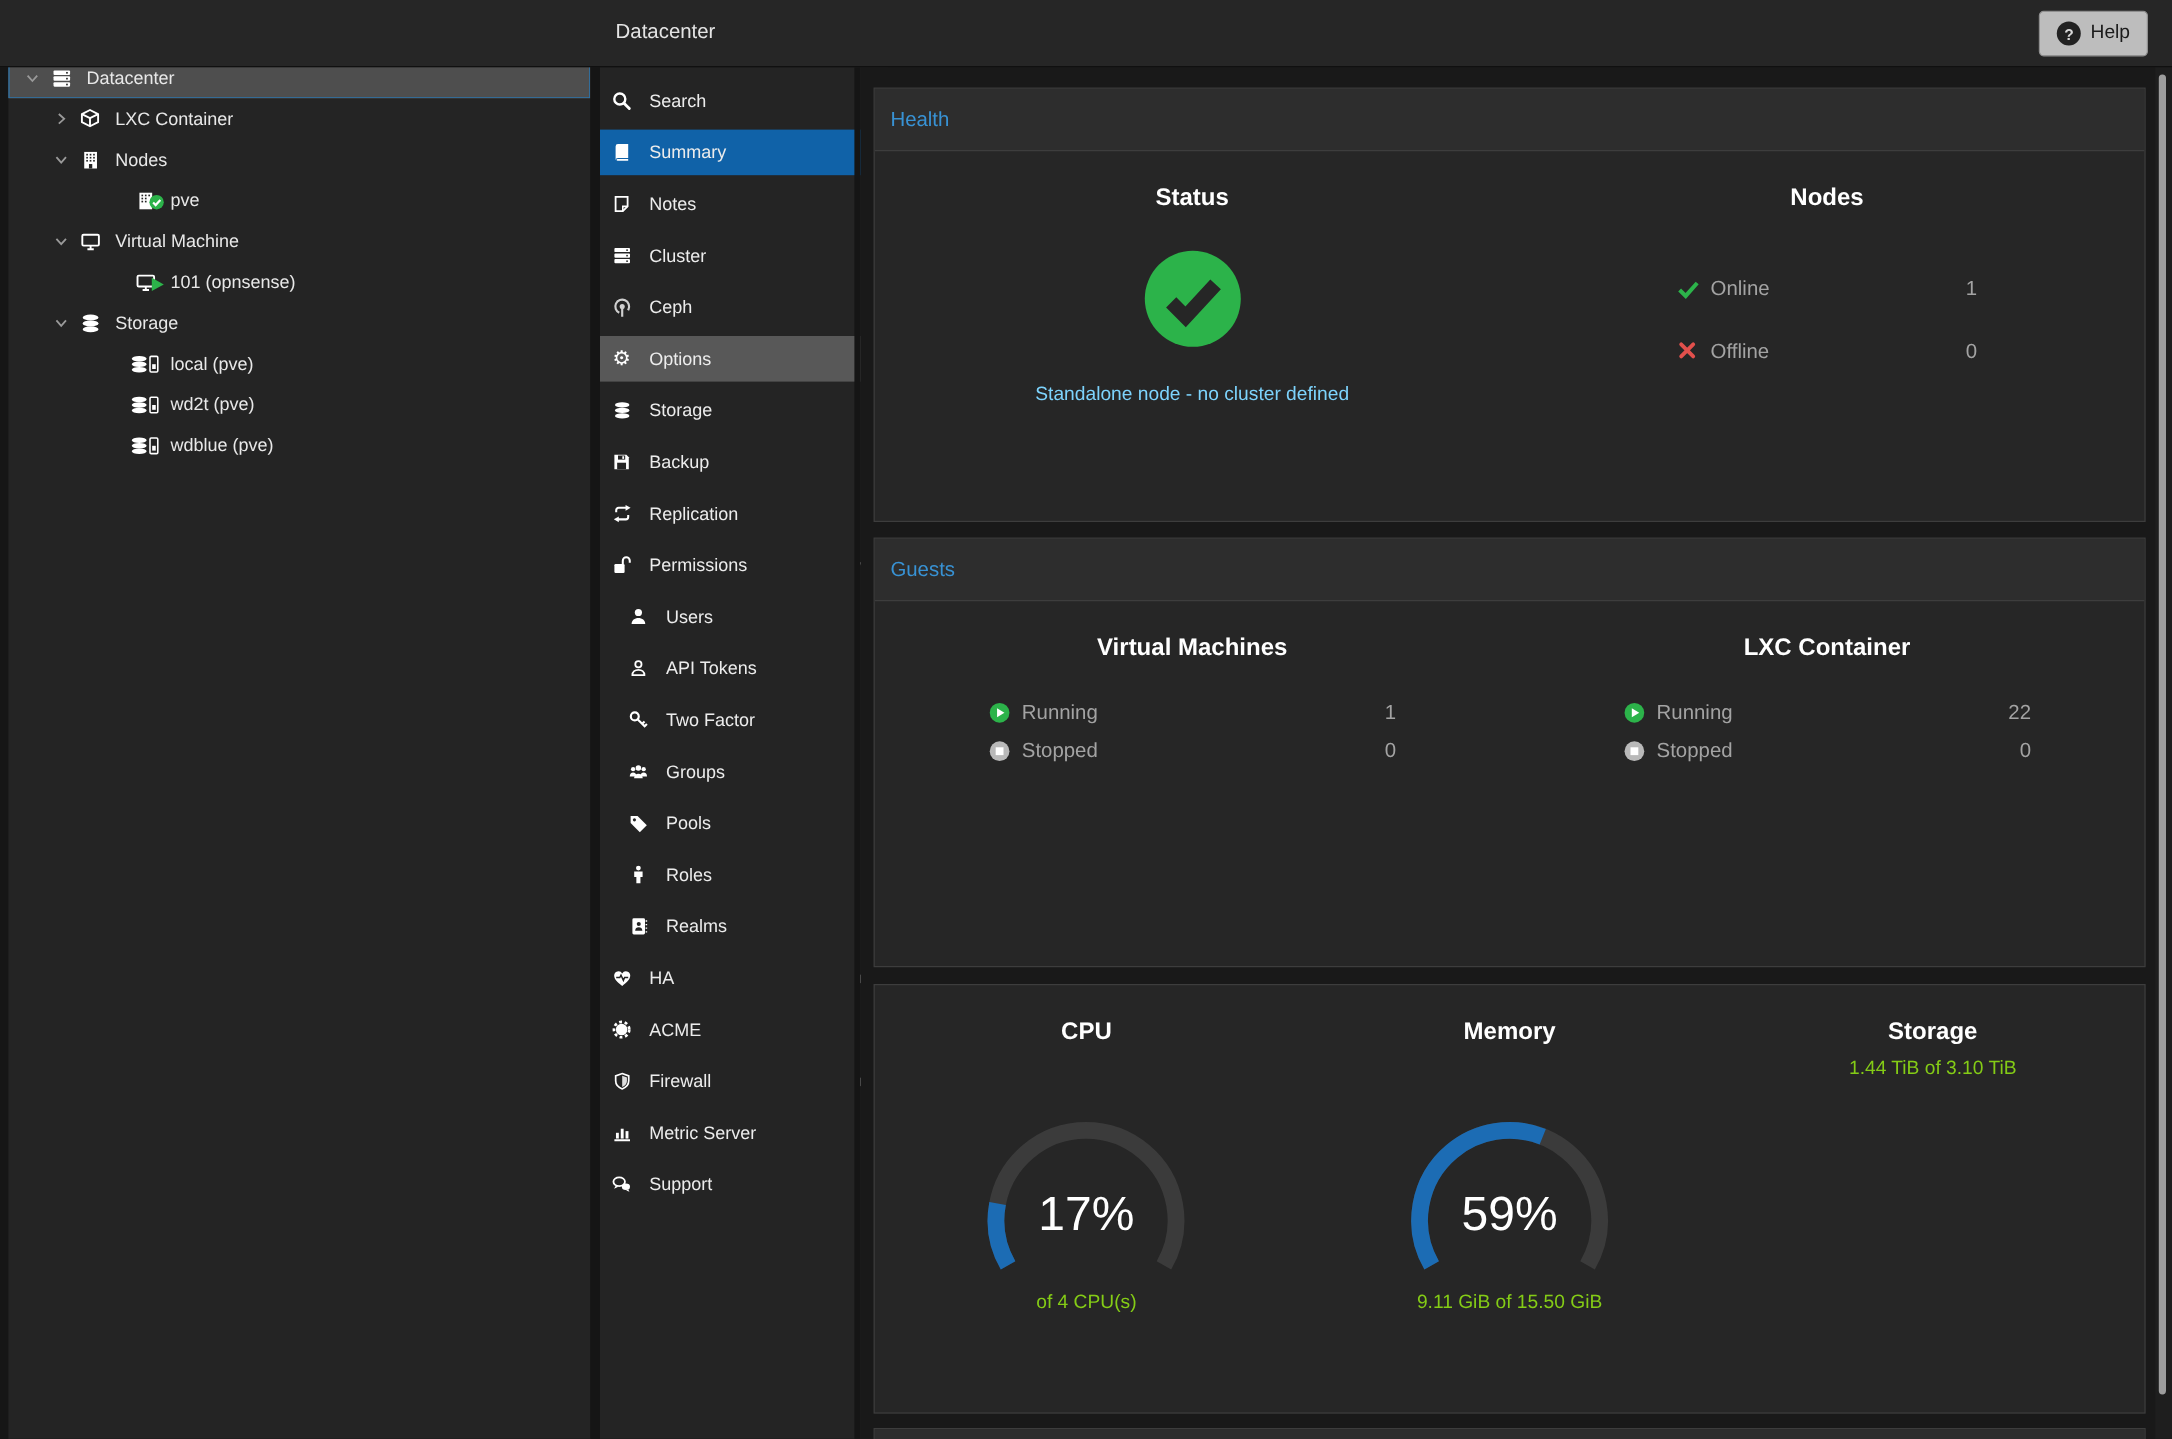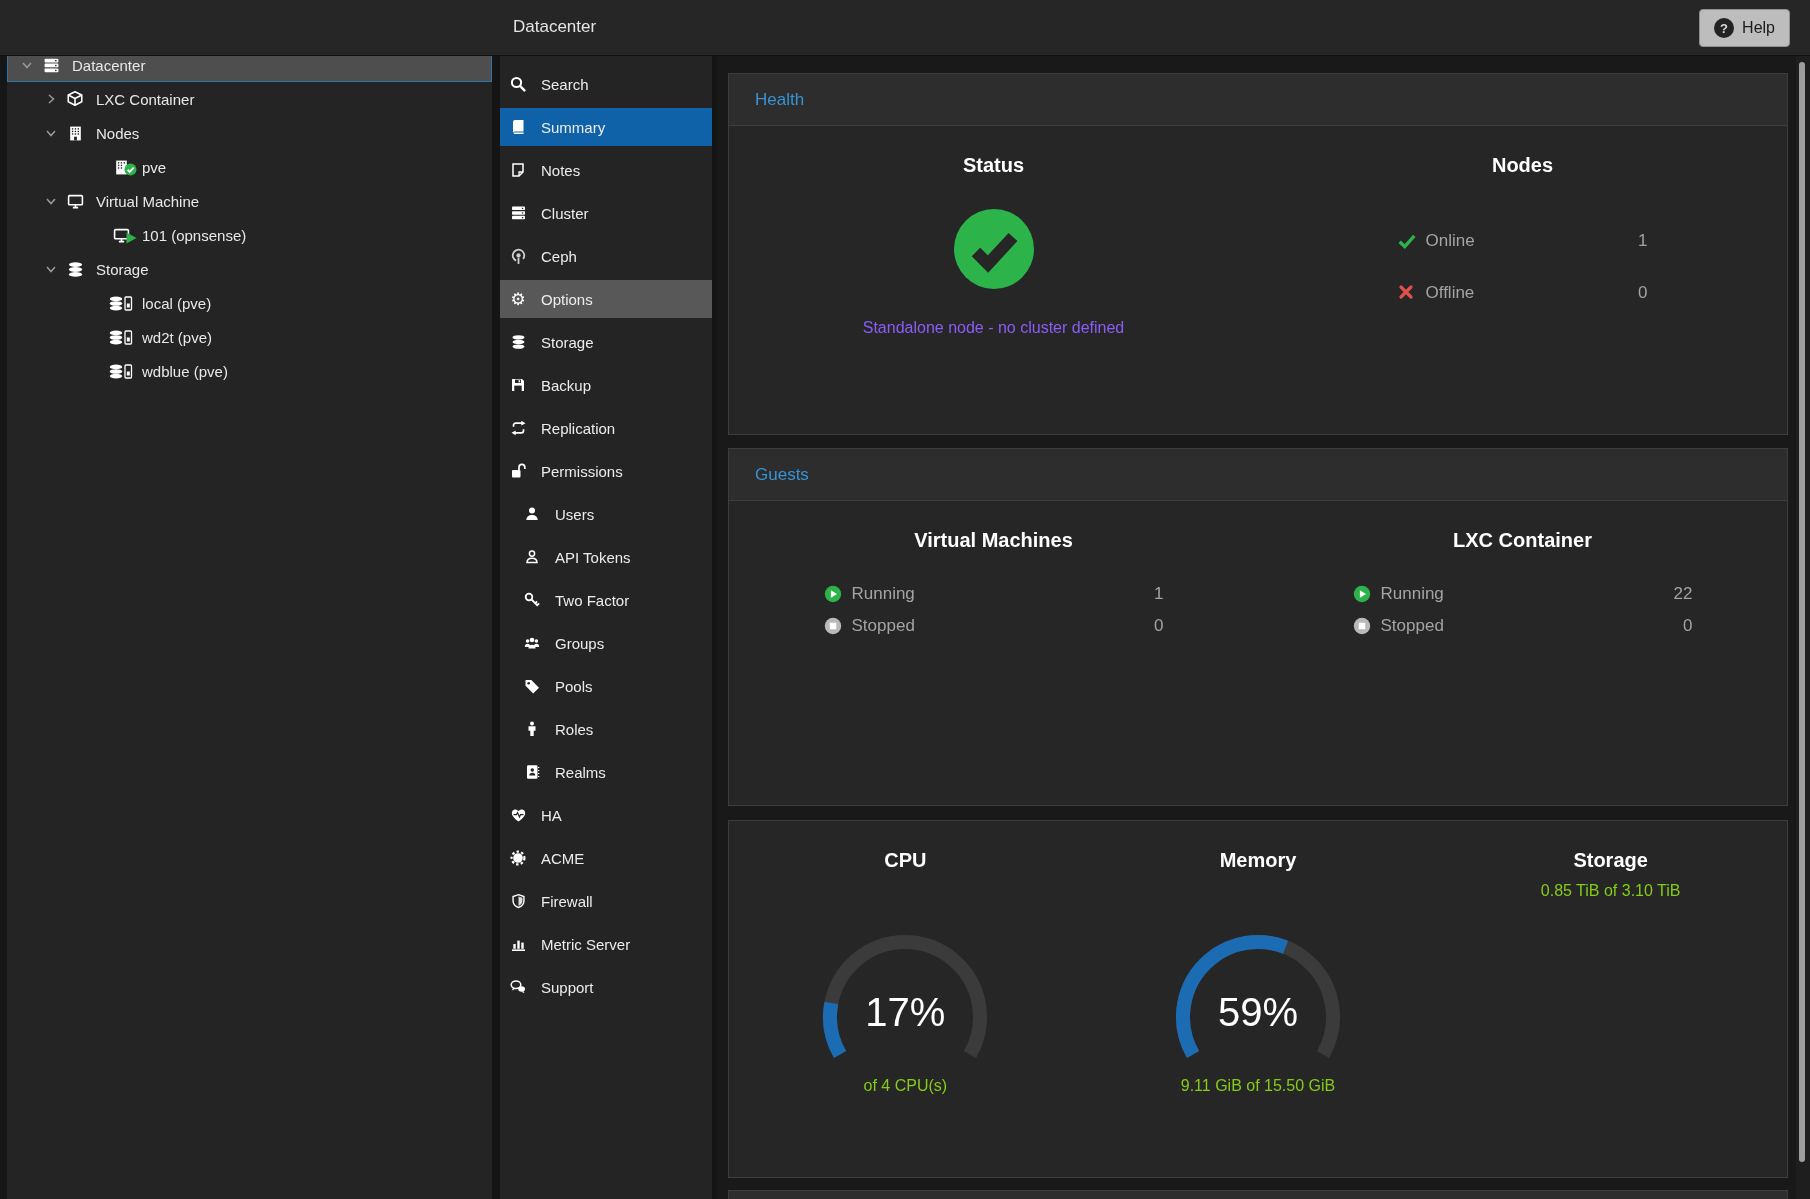--- a/index.html
+++ b/index.html
@@ -49,33 +49,33 @@
   .nav-item.selected { background:#1062a8; }
   .nav-item.hovered { background:#585858; }
   .nav-icon { width:20px; display:flex; align-items:center; justify-content:center; margin-right:13px; }
   .nav-caret { margin-left:auto; margin-right:16px; font-size:10px; color:#e8e8e8; }
   .divider2 { position:absolute; left:712px; top:56px; width:5px; height:1143px; background:#151515; }
 
   
   .content { position:absolute; left:717px; top:56px; width:1079px; height:1143px; background:#191919; }
   .panel { position:absolute; left:11px; width:1060px; background:#262626; border:1px solid #3d3d3d; }
   .panel-header { height:52px; line-height:51px; background:#2d2d2d;
-    border-bottom:1px solid #3d3d3d; padding-left:26px; font-size:17px; color:#3892d4; }
+    border-bottom:1px solid #3d3d3d; padding-left:13px; font-size:17px; color:#3892d4; }
   .panel-health { top:17px; height:362px; }
   .panel-guests { top:392px; height:358px; }
   .panel-resources { top:764px; height:358px; }
   .panel-next { top:1134px; height:60px; }
   .panel-next .panel-header { border-bottom:none; }
 
   .cols { display:flex; }
   .col2 { width:50%; } .col3 { width:33.333%; }
   .sec-header { margin-top:28px; text-align:center; font-size:20px; font-weight:bold; color:#fff; }
 
   .status-icon-wrap { width:84px; margin:30px auto 0; }
-  .status-msg { margin-top:24px; text-align:center; font-size:16px; color:#8b5cf6; }
+  .status-msg { margin-top:24px; text-align:center; font-size:16px; color:#7dd3fc; }
 
   .kv { margin:0 auto; }
   .kv-nodes { width:250px; margin-top:50px; }
   .kv-guests { width:340px; margin-top:30px; }
   .kv-row { display:flex; align-items:center; font-size:17px; color:#a3a3a3; height:24px; margin-bottom:8px; }
   .kv-nodes .kv-row { height:28px; margin-bottom:24px; }
   .kv-icon { width:18px; height:18px; margin-right:10px; display:flex; }
   .kv-val { margin-left:auto; }
 
   .gauge-wrap { width:170px; height:135px; margin:60px auto 0; position:relative; }
@@ -645,21 +645,21 @@
           <svg width="170" height="135" viewBox="-85 -85 170 135">
             <path d="M -64.95 37.5 A 75 75 0 1 1 64.95 37.5" fill="none" stroke="#3b3b3b" stroke-width="14" pathLength="100"></path>
             <path d="M -64.95 37.5 A 75 75 0 1 1 64.95 37.5" fill="none" stroke="#1c6cb4" stroke-width="14" pathLength="100" stroke-dasharray="59 100"></path>
           </svg>
           <div class="gauge-pct">59%</div>
         </div>
         <div class="gauge-detail">9.11 GiB of 15.50 GiB</div>
       </div>
       <div class="col3">
         <div class="sec-header">Storage</div>
-        <div class="gauge-detail">0.85 TiB of 3.10 TiB</div>
+        <div class="gauge-detail">1.44 TiB of 3.10 TiB</div>
       </div>
     </div>
   </div>
 
   <div class="panel panel-next">
     <div class="panel-header"></div>
   </div>
 </div>
 
 <div class="scrollbar">

